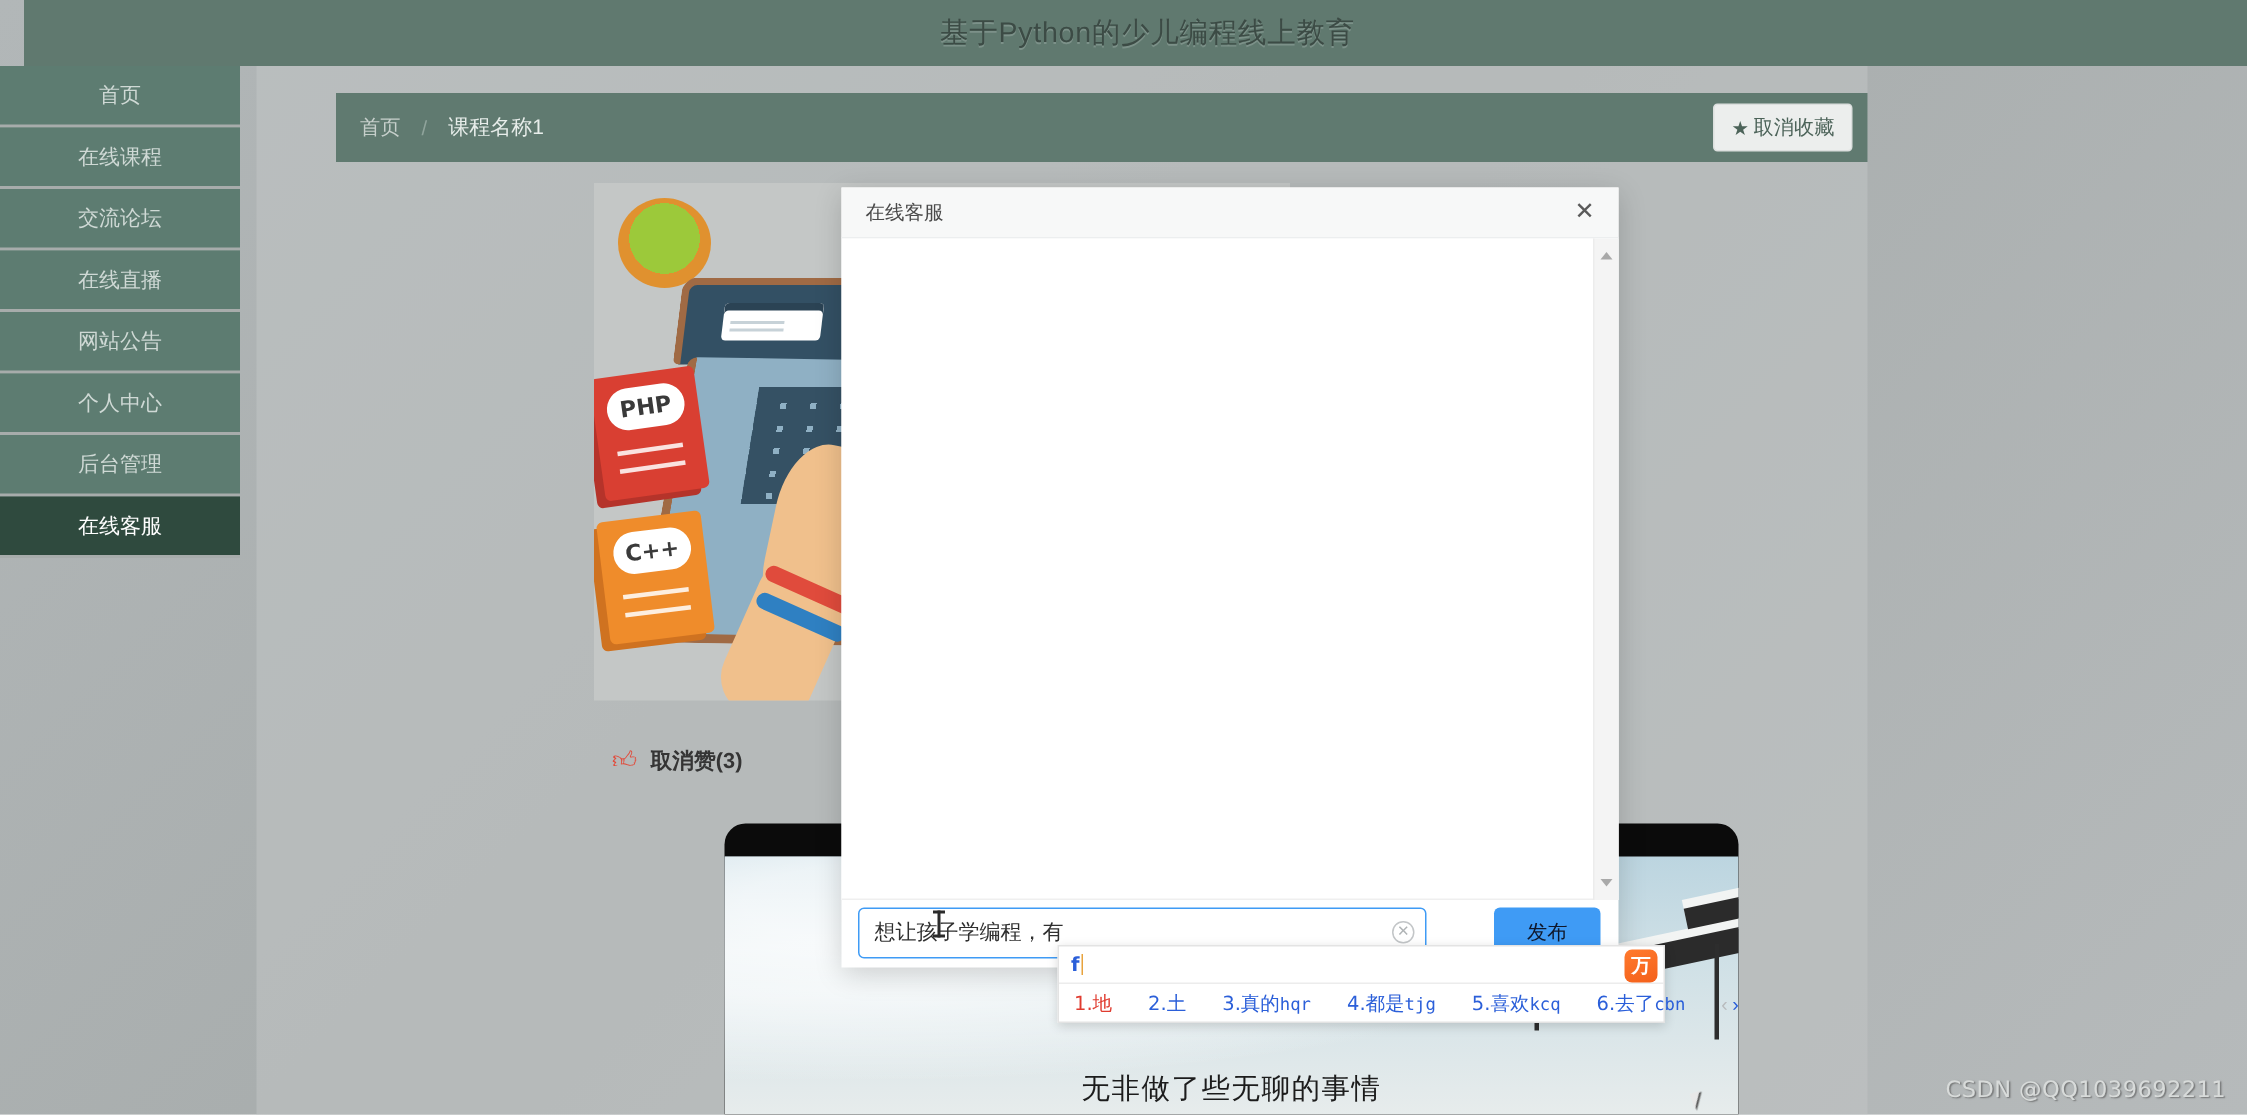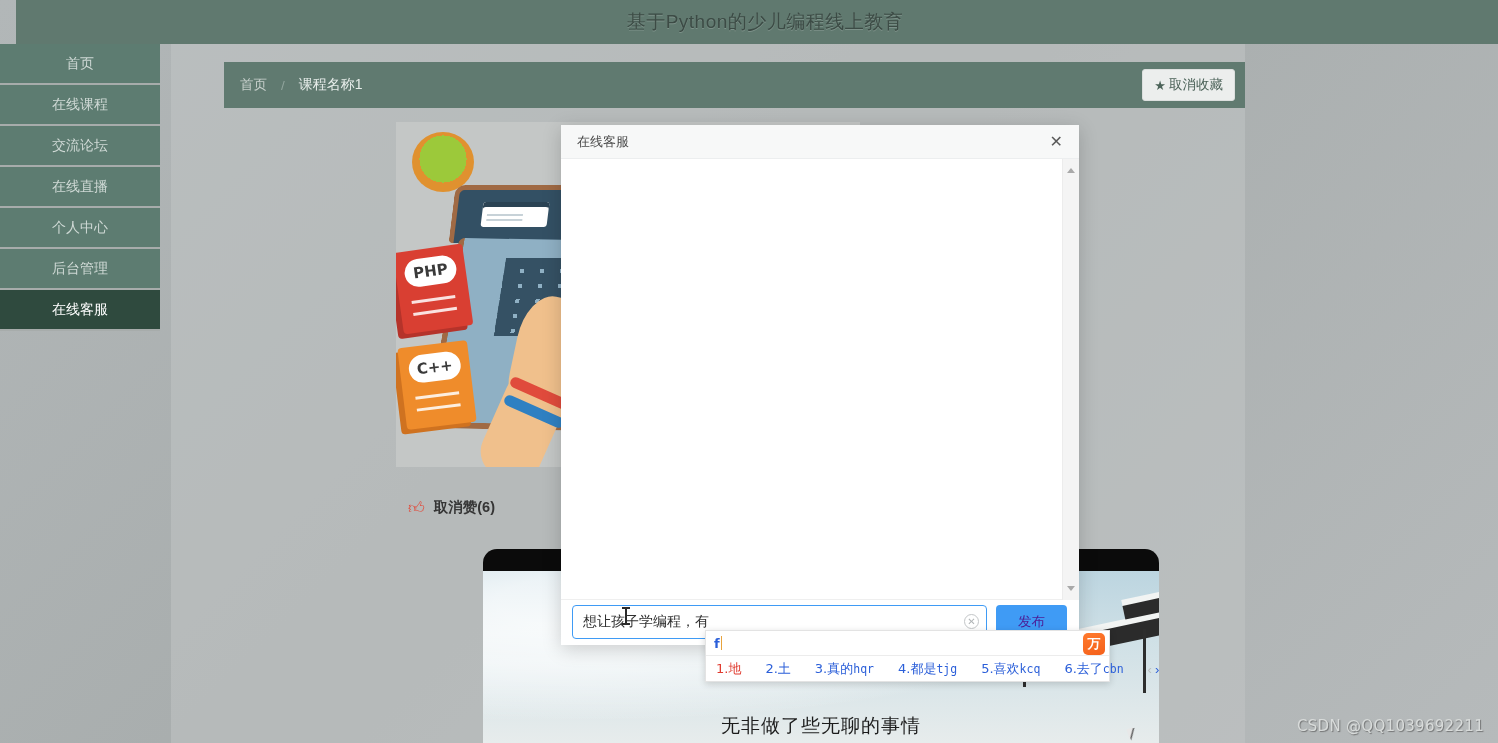--- a/index.html
+++ b/index.html
@@ -264,22 +264,23 @@
   .clear-icon {
     position: absolute; right: 8px; top: 9px;
     width: 15px; height: 15px; border-radius: 50%;
     border: 1px solid #c3c6c8; color: #b0b4b6;
     font-size: 10px; line-height: 13px; text-align: center;
     cursor: pointer;
   }
   .publish-btn {
     width: 71px; height: 34px;
     background: #3f9bf5; border: none; border-radius: 4px;
-    color: #4c1d95; font-size: 13.5px; cursor: pointer;
+    color: #0f172a; font-size: 13.5px; cursor: pointer;
     font-family: Liberation Sans, sans-serif;
+    margin-left: 36px;
   }
   .mouse-ibeam {
     position: absolute; left: 625px; top: 607px;
     width: 2px; height: 18px; background: #2b2b2b;
   }
   .mouse-ibeam:before, .mouse-ibeam:after {
     content:""; position:absolute; left:-3px; width: 8px; height: 2px; background:#2b2b2b;
   }
   .mouse-ibeam:before { top: 0; }
   .mouse-ibeam:after { bottom: 0; }
@@ -349,20 +350,23 @@
       <span>首页</span>
     </div>
   <div class="nav-item">
       <span>在线课程</span>
     </div>
   <div class="nav-item">
       <span>交流论坛</span>
     </div>
   <div class="nav-item">
       <span>在线直播</span>
+    </div>
+  <div class="nav-item">
+      <span>网站公告</span>
     </div>
   <div class="nav-item">
       <span>个人中心</span>
     </div>
   <div class="nav-item">
       <span>后台管理</span>
     </div>
   <div class="nav-item active">
       <span>在线客服</span>
     </div>
@@ -399,21 +403,21 @@
     <div class="book-line" style="top:62px;"></div>
   </div>
   <div class="illus hand"></div>
   <div class="illus arm"></div>
   <div class="illus band-red"></div>
   <div class="illus band-blue"></div>
 </div>
 
 <div class="like-row">
   <span class="thumb-icon">👍︎</span>
-  <span class="like-label">取消赞(6)</span>
+  <span class="like-label">取消赞(3)</span>
 </div>
 
 <div class="video-player">
   <div class="video-frame">
     <div class="snow-roof r1"></div>
     <div class="snow-roof r2"></div>
     <div class="snow-roof r3"></div>
     <div class="tree" style="left:574px; top:10px; height:54px;"></div>
     <div class="tree" style="left:660px; top:58px; height:64px;"></div>
     <div class="tree" style="left:540px; top:64px; height:52px;"></div>

